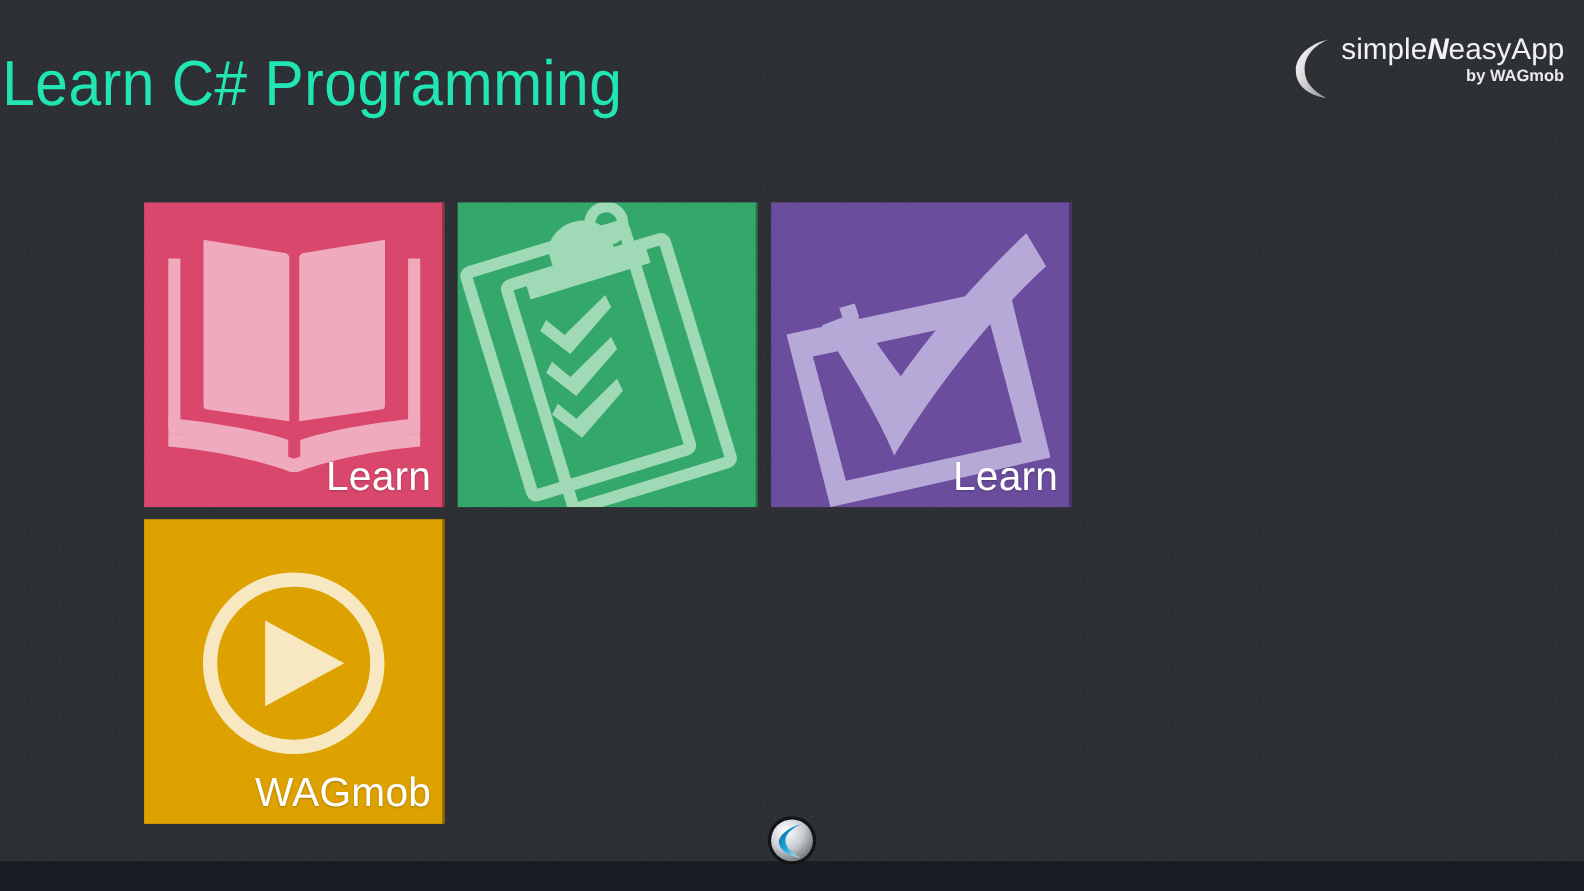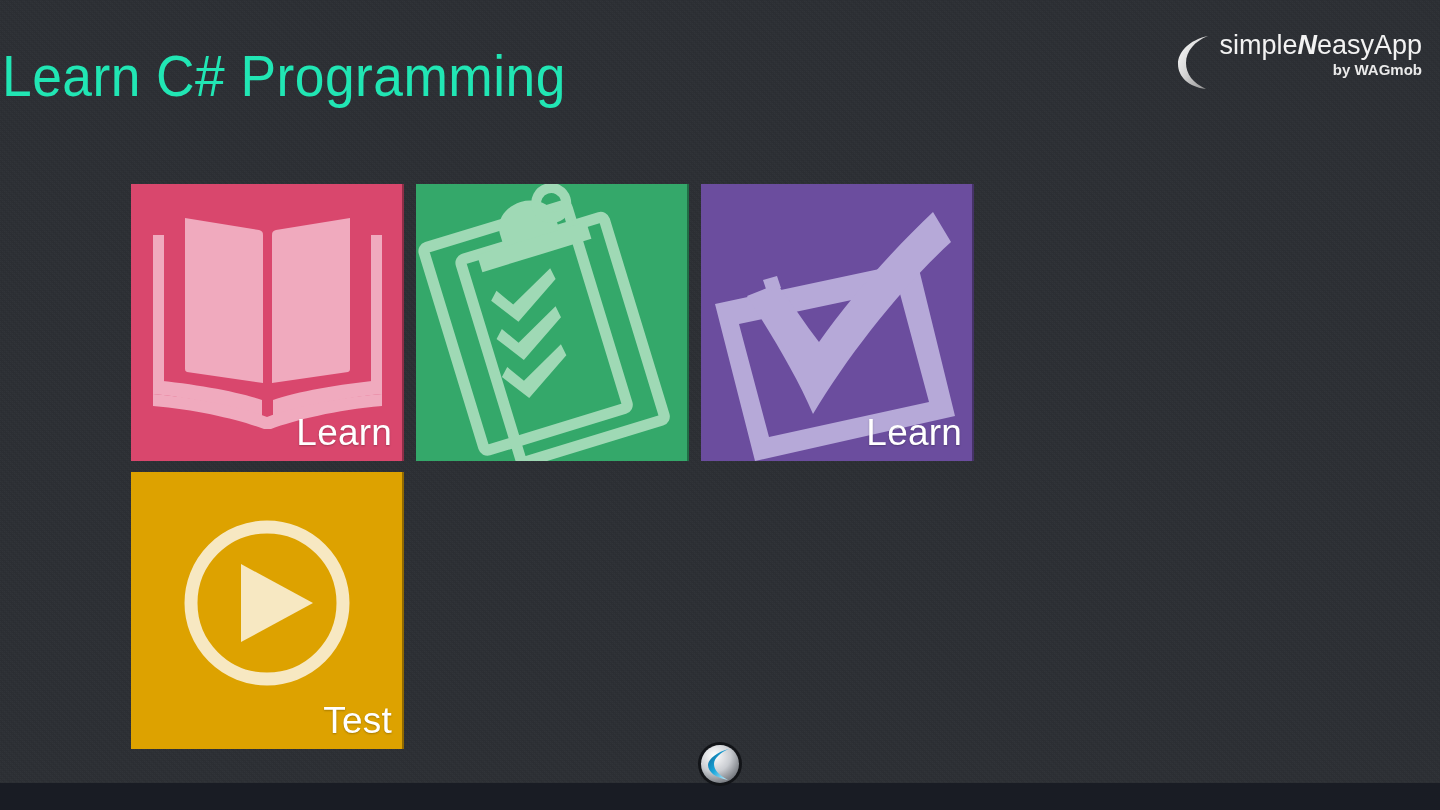--- a/index.html
+++ b/index.html
@@ -221,21 +221,21 @@
 
     </div>
 
     <div class="tile-row">
 
       <div class="tile" style="background:#dda200">
         <svg class="tile-art" viewBox="0 0 273 277">
           <circle cx="136" cy="131" r="76" fill="none" stroke="#f7e8c2" stroke-width="13"></circle>
           <path d="M110 92 L182 131 L110 170 Z" fill="#f7e8c2"></path>
         </svg>
-        <div class="tile-label">Test</div>
+        <div class="tile-label">WAGmob</div>
       </div>
 
       <div class="tile placeholder"></div>
       <div class="tile placeholder"></div>
 
     </div>
   </div>
 
   <div id="bottom-bar"></div>
 

